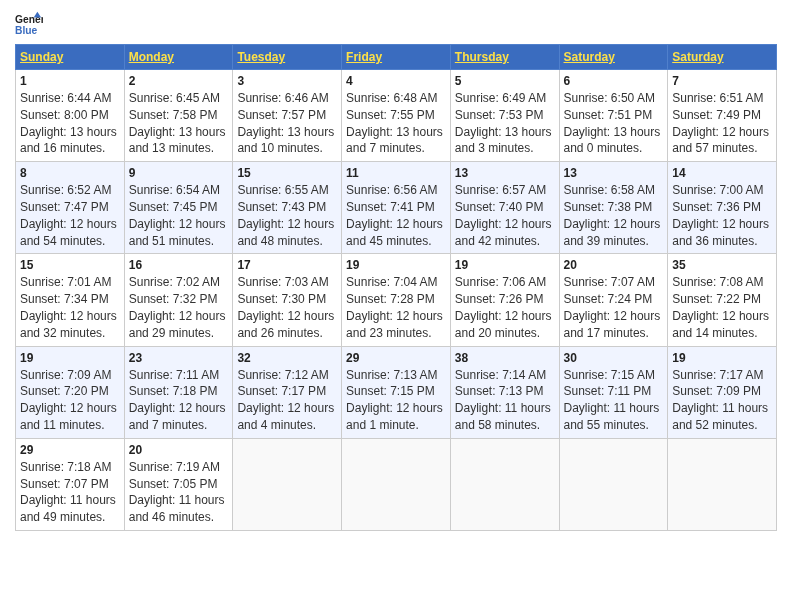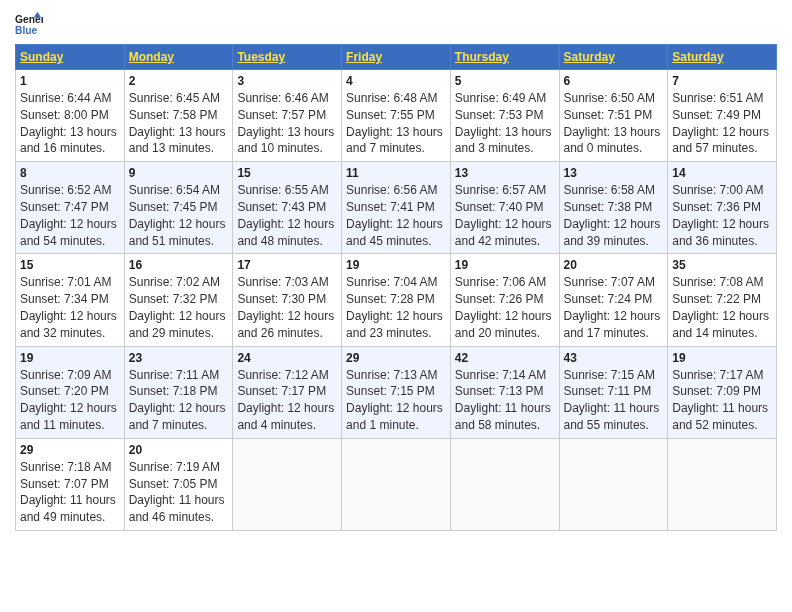--- a/index.html
+++ b/index.html
@@ -207,33 +207,33 @@
         <tr>
           <td>
             <span class="day-number">19</span>
             <div class="day-info">Sunrise: 7:09 AM<br>Sunset: 7:20 PM<br>Daylight: 12 hours and 11 minutes.</div>
           </td>
           <td>
             <span class="day-number">23</span>
             <div class="day-info">Sunrise: 7:11 AM<br>Sunset: 7:18 PM<br>Daylight: 12 hours and 7 minutes.</div>
           </td>
           <td>
-            <span class="day-number">24</span>
+            <span class="day-number">32</span>
             <div class="day-info">Sunrise: 7:12 AM<br>Sunset: 7:17 PM<br>Daylight: 12 hours and 4 minutes.</div>
           </td>
           <td>
             <span class="day-number">29</span>
             <div class="day-info">Sunrise: 7:13 AM<br>Sunset: 7:15 PM<br>Daylight: 12 hours and 1 minute.</div>
           </td>
           <td>
-            <span class="day-number">42</span>
+            <span class="day-number">38</span>
             <div class="day-info">Sunrise: 7:14 AM<br>Sunset: 7:13 PM<br>Daylight: 11 hours and 58 minutes.</div>
           </td>
           <td>
-            <span class="day-number">43</span>
+            <span class="day-number">30</span>
             <div class="day-info">Sunrise: 7:15 AM<br>Sunset: 7:11 PM<br>Daylight: 11 hours and 55 minutes.</div>
           </td>
           <td>
             <span class="day-number">19</span>
             <div class="day-info">Sunrise: 7:17 AM<br>Sunset: 7:09 PM<br>Daylight: 11 hours and 52 minutes.</div>
           </td>
         </tr>
         <tr>
           <td>
             <span class="day-number">29</span>

